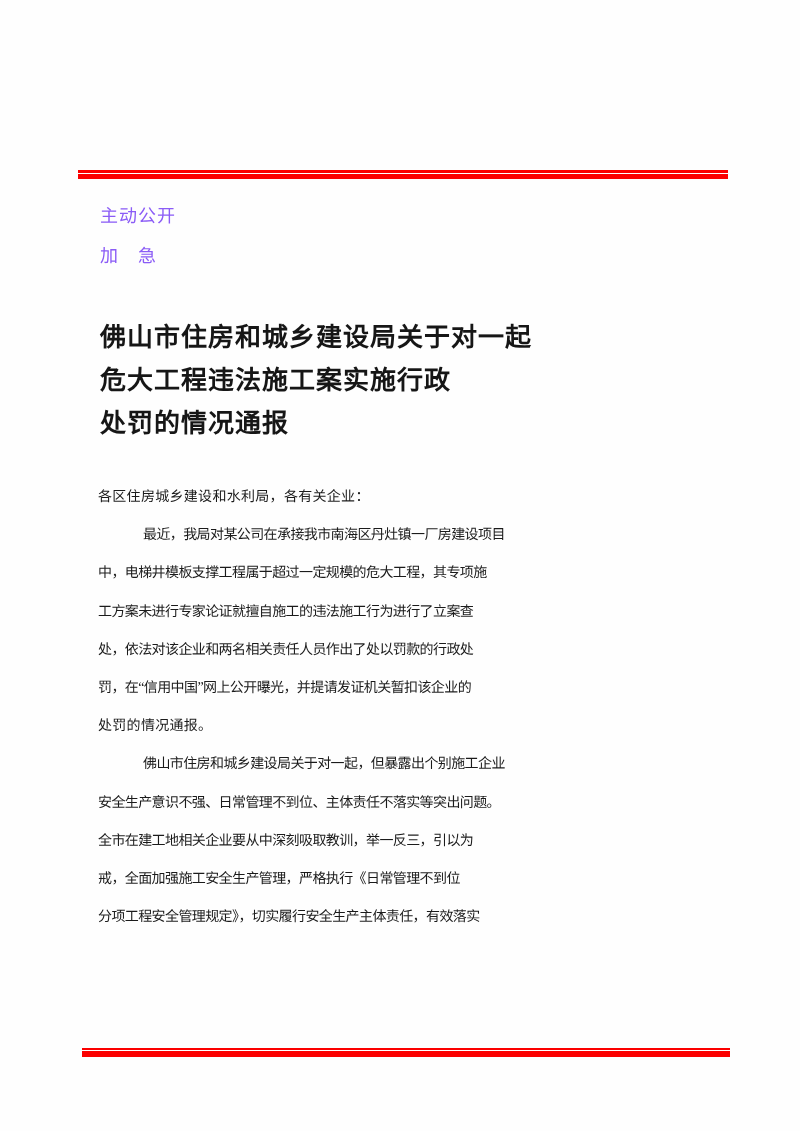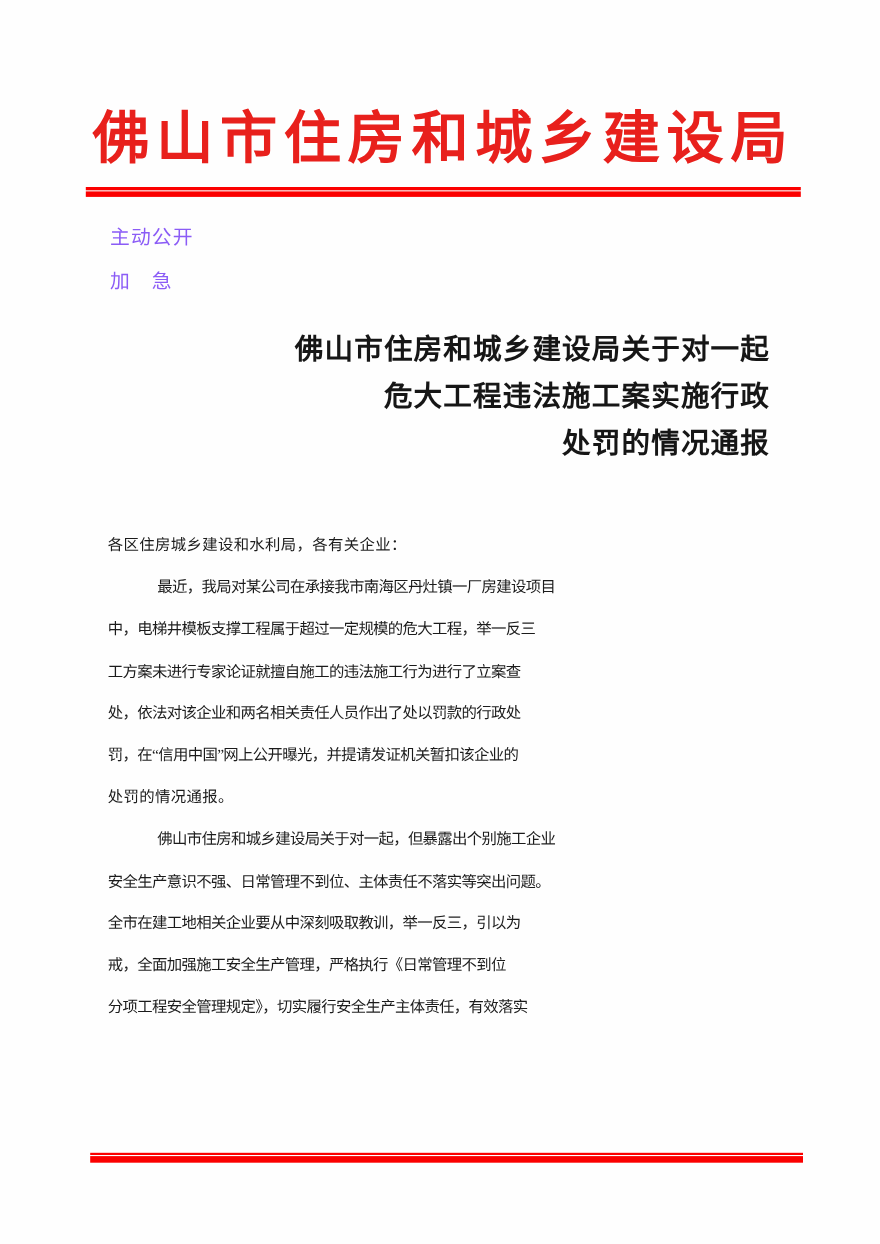--- a/index.html
+++ b/index.html
@@ -76,23 +76,23 @@
     line-height: 40px;
     color: #8b5cf6;
     letter-spacing: 1px;
     white-space: pre;
   }
 
   
   .doc-title {
     position: absolute;
     left: 100px;
-    top: 296px;
+    top: 316px;
     width: 600px;
-    text-align: right;
+    text-align: left;
   }
   .doc-title .tline {
     font-family: "Liberation Serif", "DejaVu Serif", serif;
     font-weight: bold;
     font-size: 26px;
     line-height: 43px;
     color: #161616;
     letter-spacing: 1px;
     white-space: nowrap;
   }
@@ -140,23 +140,20 @@
     width: 100%;
     height: 6px;
     background: #fb0000;
   }
 </style>
 </head>
 <body>
 
 <div class="page">
 
-  <div class="masthead-block">
-    <div class="masthead-title">佛山市住房和城乡建设局</div>
-  </div>
 
   <div class="header-rule">
     <div class="bar-thin"></div>
     <div class="bar-thick"></div>
   </div>
 
   <div class="annotations">
     <div class="annot-line">主动公开</div>
     <div class="annot-line">加　急</div>
   </div>
@@ -165,21 +162,21 @@
     <div class="tline">佛山市住房和城乡建设局关于对一起</div>
     <div class="tline">危大工程违法施工案实施行政</div>
     <div class="tline">处罚的情况通报</div>
   </div>
 
   <div class="body-block">
 
     <div class="body-line">各区住房城乡建设和水利局，各有关企业：</div>
 
     <div class="body-line indent tight">最近，我局对某公司在承接我市南海区丹灶镇一厂房建设项目</div>
-    <div class="body-line tight">中，电梯井模板支撑工程属于超过一定规模的危大工程，举一反三</div>
+    <div class="body-line tight">中，电梯井模板支撑工程属于超过一定规模的危大工程，其专项施</div>
     <div class="body-line tight">工方案未进行专家论证就擅自施工的违法施工行为进行了立案查</div>
     <div class="body-line tight">处，依法对该企业和两名相关责任人员作出了处以罚款的行政处</div>
     <div class="body-line tight">罚，在“信用中国”网上公开曝光，并提请发证机关暂扣该企业的</div>
     <div class="body-line">处罚的情况通报。</div>
 
     <div class="body-line indent tight">佛山市住房和城乡建设局关于对一起，但暴露出个别施工企业</div>
     <div class="body-line tight">安全生产意识不强、日常管理不到位、主体责任不落实等突出问题。</div>
     <div class="body-line tight">全市在建工地相关企业要从中深刻吸取教训，举一反三，引以为</div>
     <div class="body-line tight">戒，全面加强施工安全生产管理，严格执行《日常管理不到位</div>
     <div class="body-line tight">分项工程安全管理规定》，切实履行安全生产主体责任，有效落实</div>

